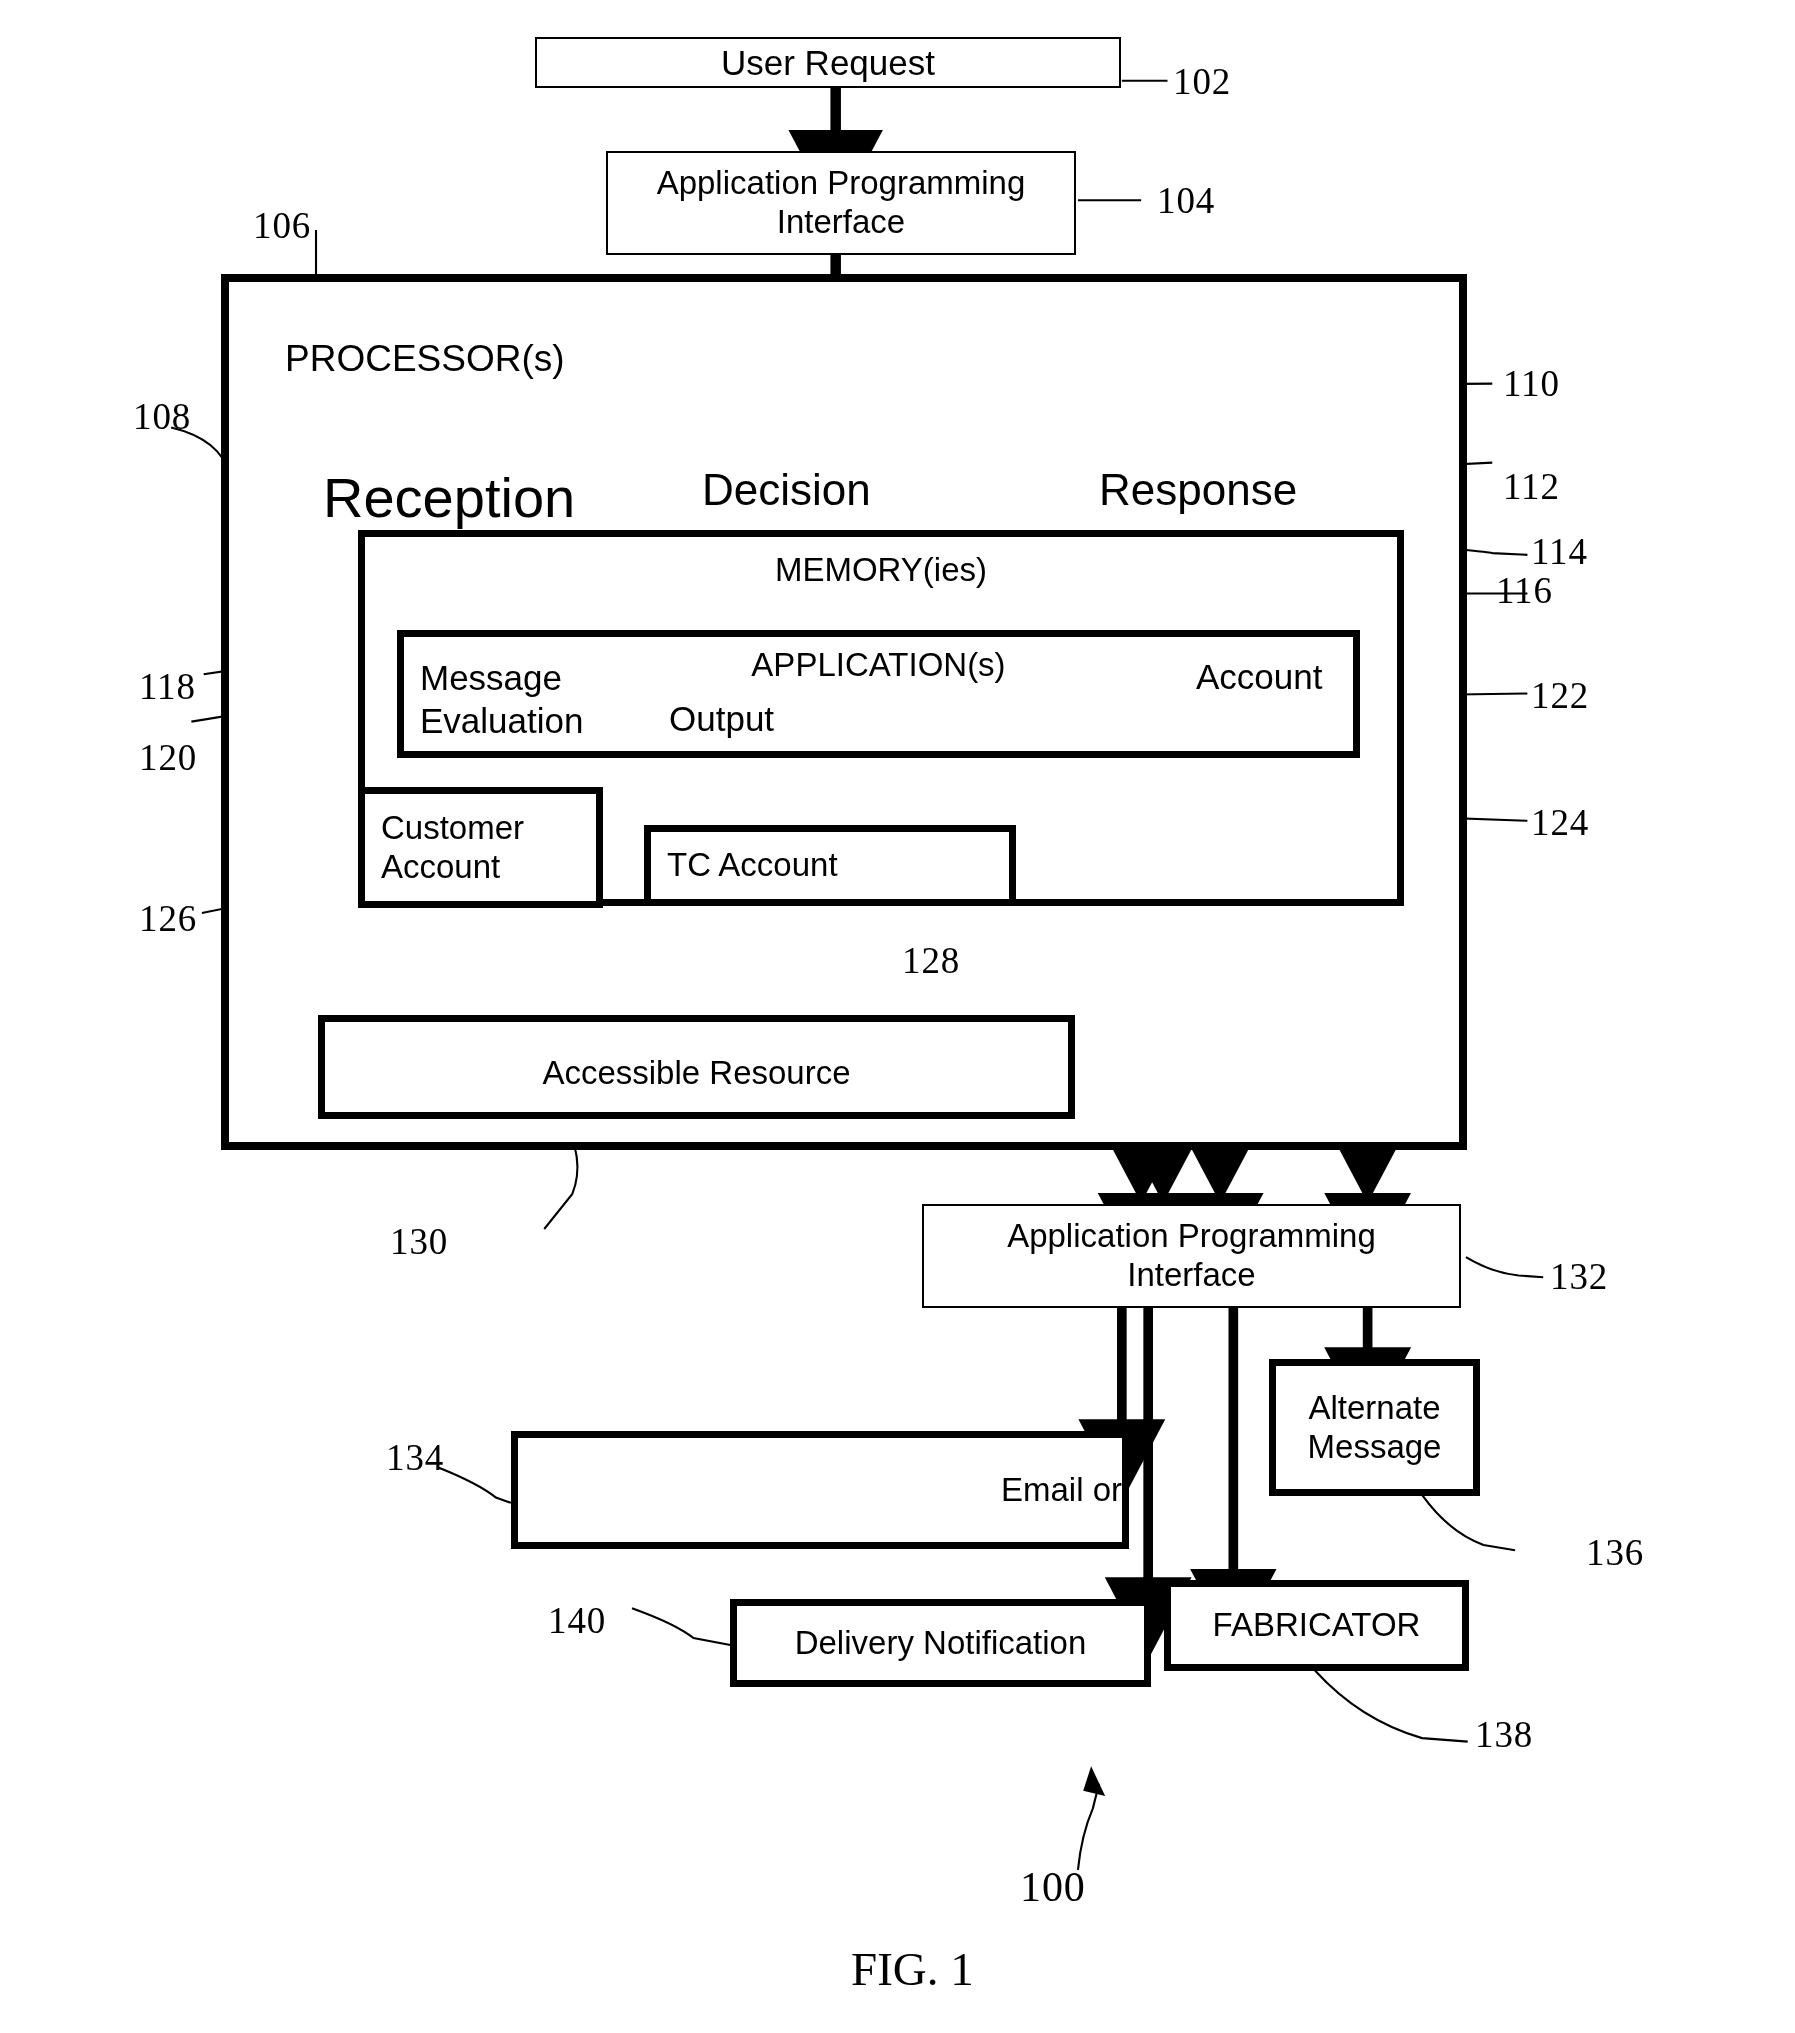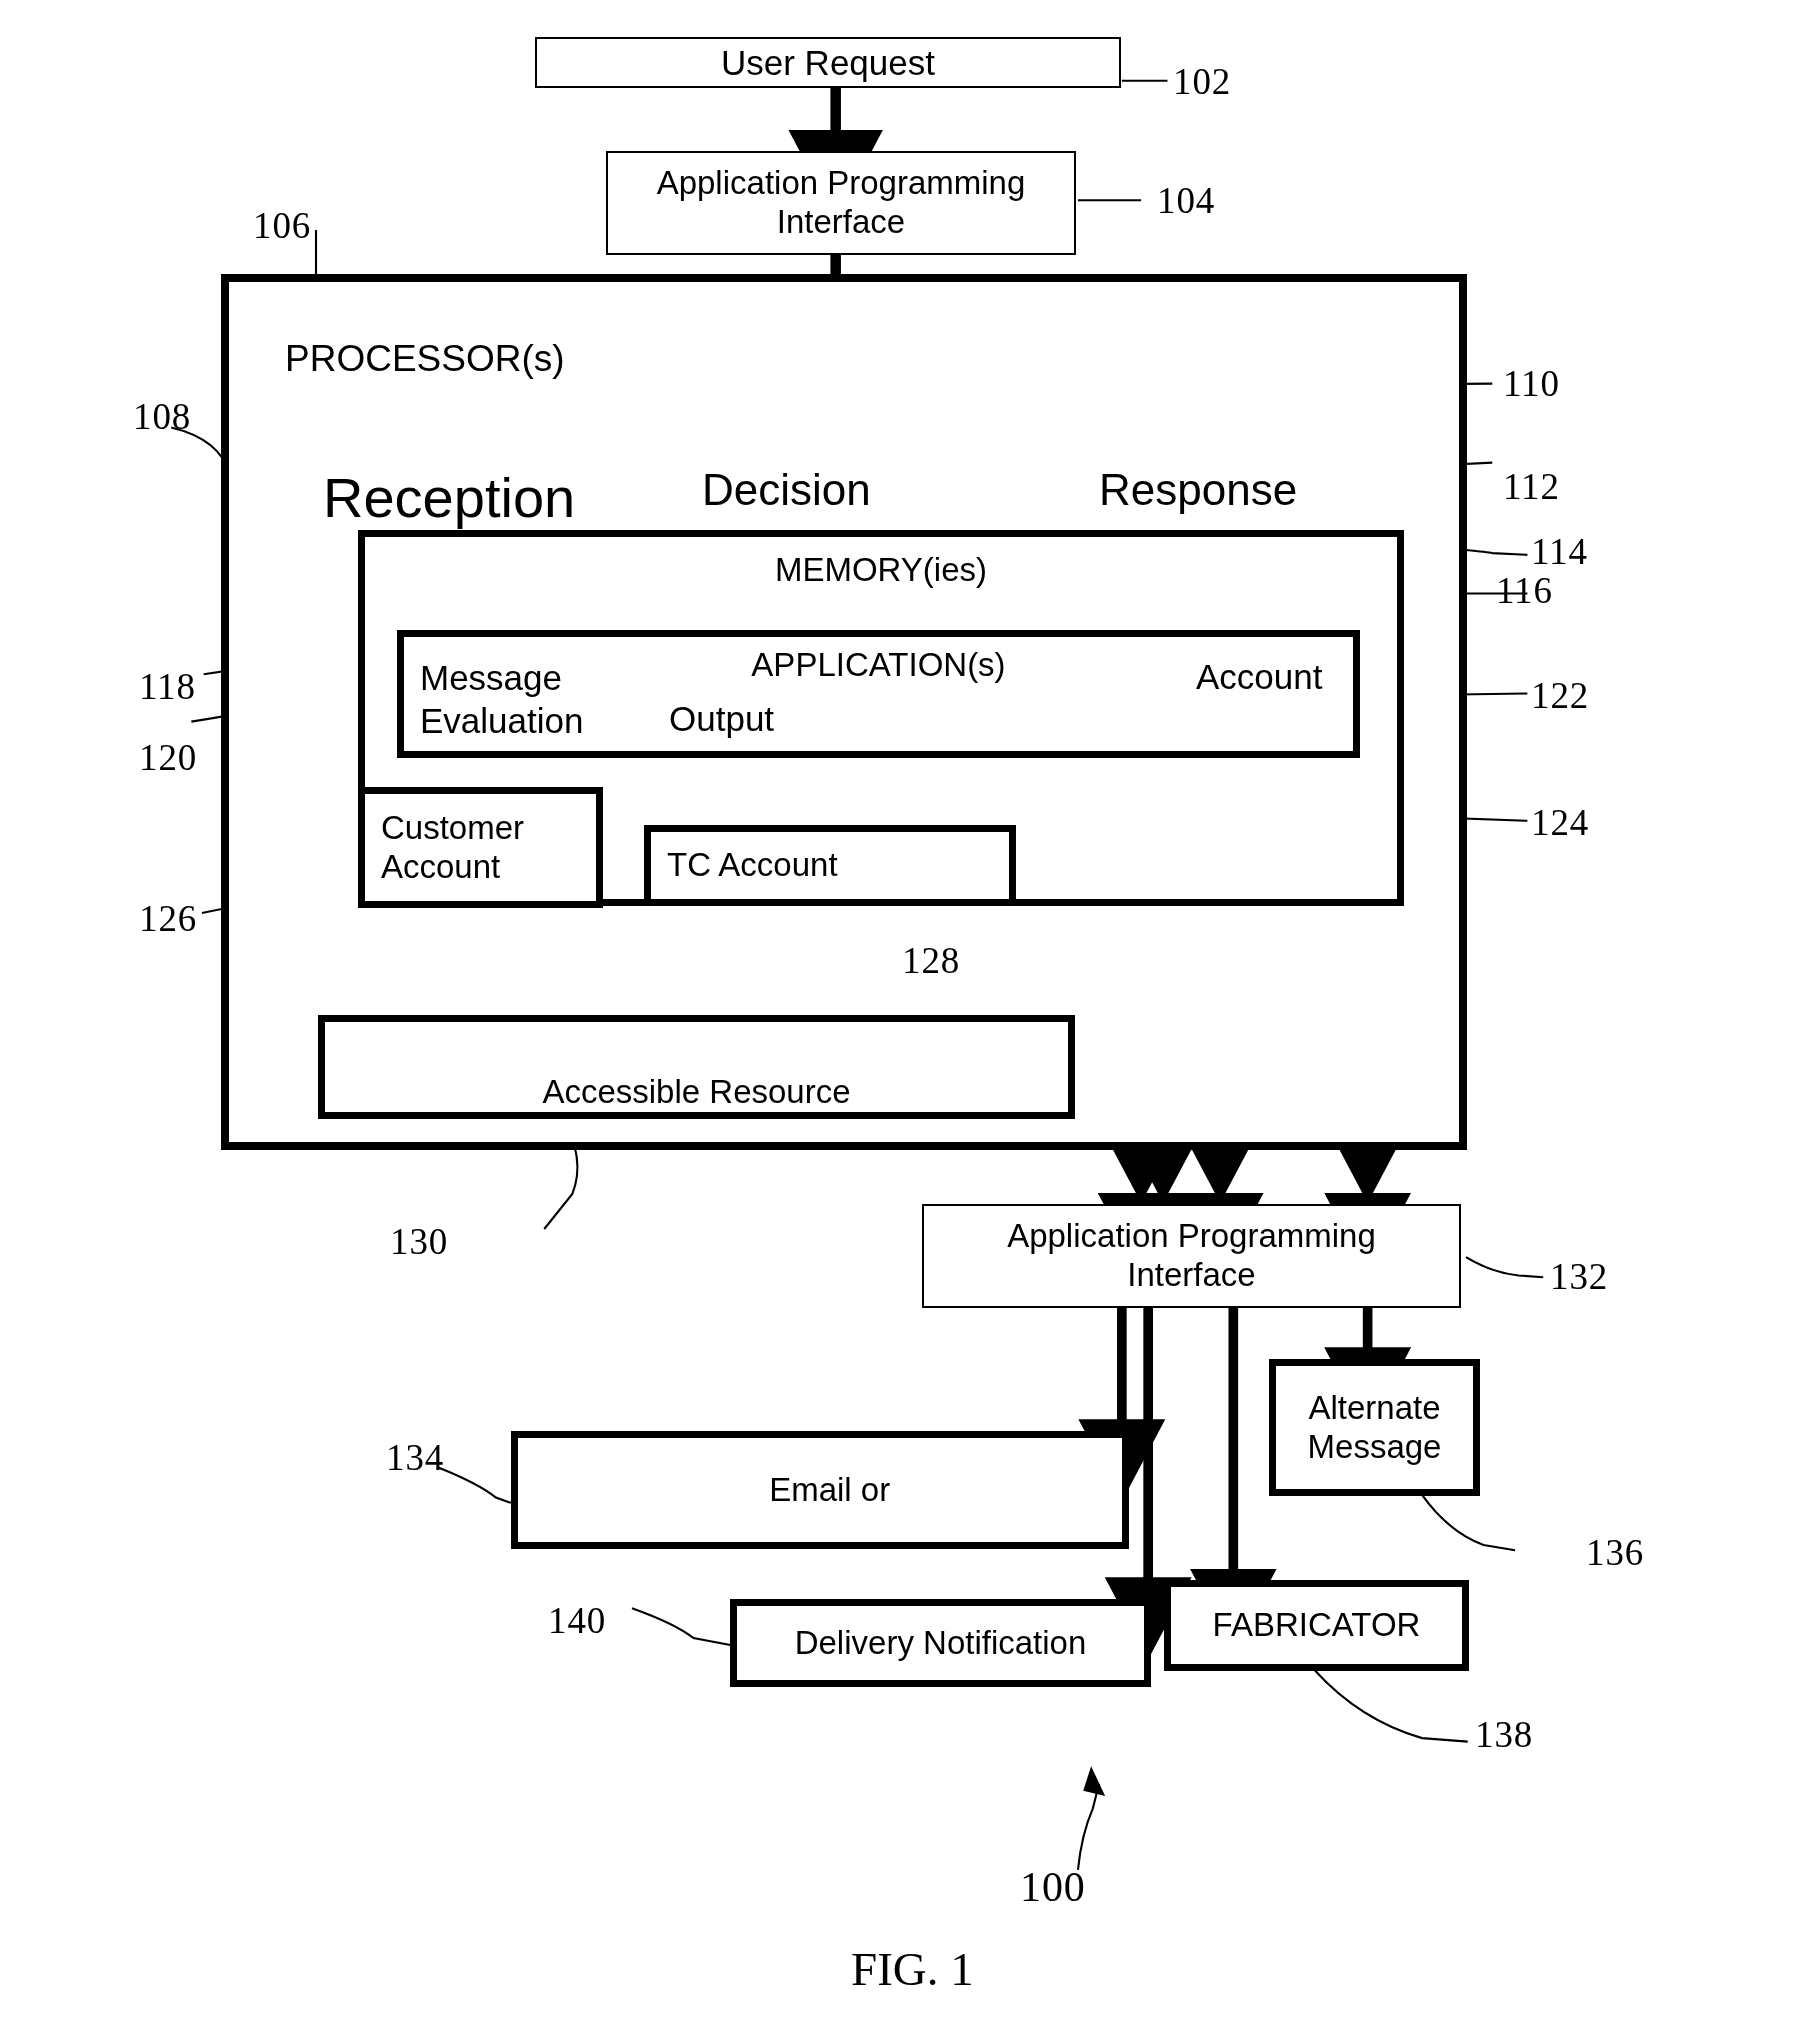--- a/index.html
+++ b/index.html
@@ -218,38 +218,38 @@
     <span class="txt">Account</span>
   </div>
   <div class="refnum refserif" style="left:1531px;top:801px;">124</div>
 
   <div class="box bt-thick" style="left:644px;top:825px;width:372px;height:81px;align-items:center;justify-content:flex-start;padding-left:16px;">
     <span class="txt">TC Account</span>
   </div>
   <div class="refnum refserif" style="left:139px;top:897px;">126</div>
   <div class="refnum refserif" style="left:902px;top:939px;">128</div>
 
-  <div class="box bt-thick" style="left:318px;top:1015px;width:757px;height:104px;align-items:flex-end;justify-content:center;">
+  <div class="box bt-thick" style="left:318px;top:1015px;width:757px;height:104px;align-items:center;justify-content:center;">
     <span class="txt" style="margin-top:12.3px;">Accessible Resource</span>
   </div>
   <div class="refnum refserif" style="left:390px;top:1220px;">130</div>
 
   <div class="box bt-thin" style="left:922px;top:1204px;width:539px;height:104px;flex-direction:column;">
     <span class="txt">Application Programming</span>
     <span class="txt">Interface</span>
   </div>
   <div class="refnum refserif" style="left:1550px;top:1255px;">132</div>
 
   <div class="box bt-thick" style="left:1269px;top:1359px;width:211px;height:137px;flex-direction:column;">
     <span class="txt">Alternate</span>
     <span class="txt">Message</span>
   </div>
   <div class="refnum refserif" style="left:1586px;top:1531px;">136</div>
 
-  <div class="box bt-thick" style="left:511px;top:1431px;width:618px;height:118px;flex-direction:column;align-items:center;justify-content:center;padding-left:19.3px;">
+  <div class="box bt-thick" style="left:511px;top:1431px;width:618px;height:118px;flex-direction:column;align-items:flex-end;justify-content:center;padding-left:19.3px;">
     <span class="txt">Email or</span>
   </div>
   <div class="refnum refserif" style="left:386px;top:1436px;">134</div>
 
   <div class="box bt-thick" style="left:1164px;top:1580px;width:305px;height:91px;">
     <span class="txt">FABRICATOR</span>
   </div>
   <div class="refnum refserif" style="left:1475px;top:1713px;">138</div>
 
   <div class="box bt-thick" style="left:730px;top:1599px;width:421px;height:88px;">

